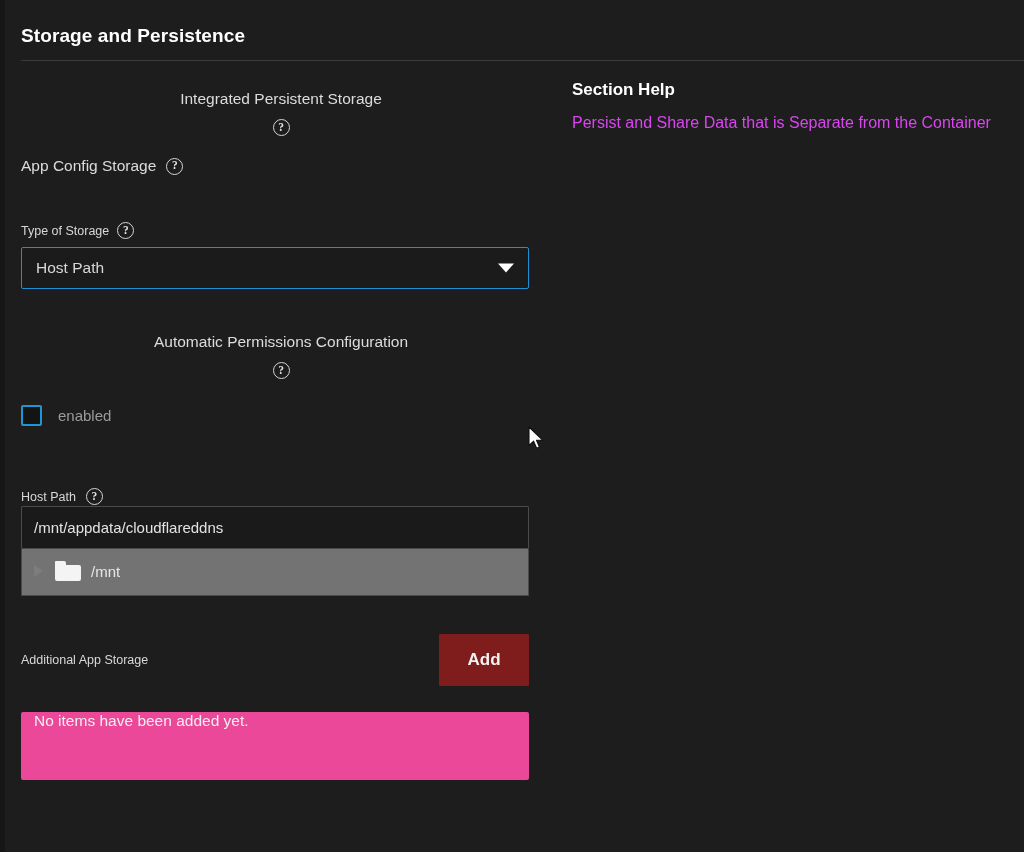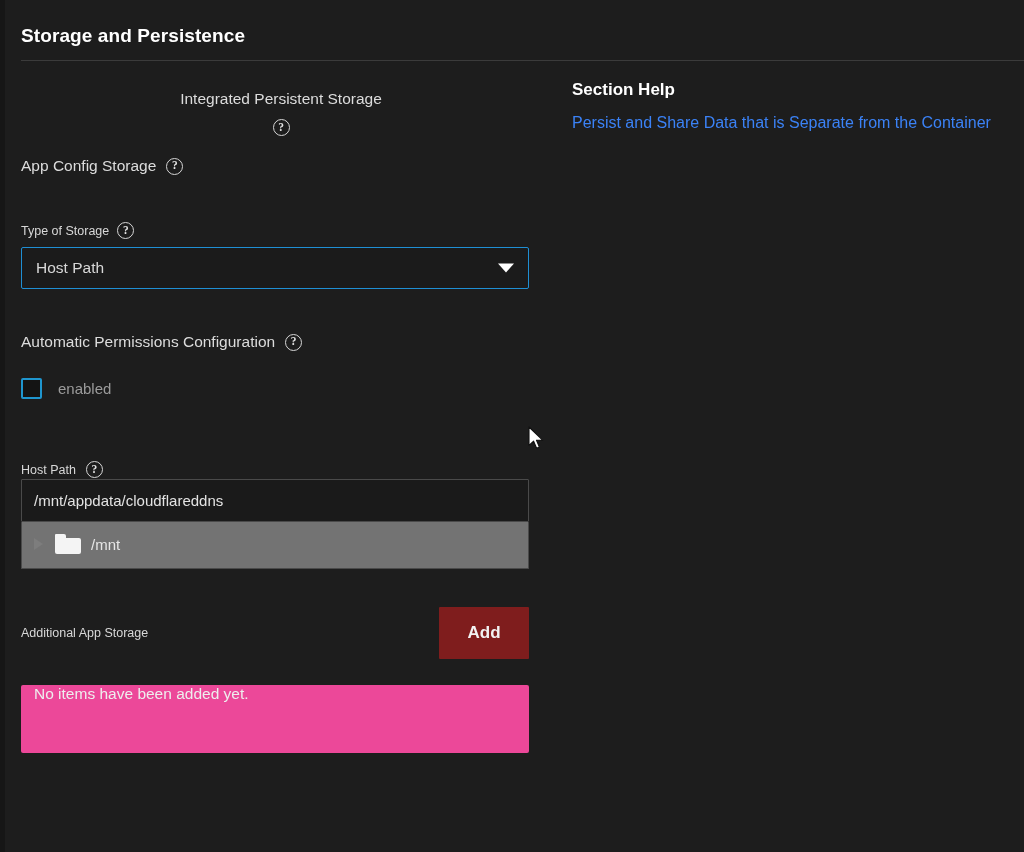--- a/index.html
+++ b/index.html
@@ -73,21 +73,21 @@
   
   .help-title {
     font-size: 17px;
     font-weight: bold;
     color: #ffffff;
     margin: 0 0 9px 0;
     line-height: 21px;
   }
   .help-body {
     font-size: 16px;
-    color: #3b82f6;
+    color: #d946ef;
     line-height: 28px;
     margin: 0;
     max-width: 430px;
   }
 
   
   .label-row {
     display: flex;
     align-items: center;
     gap: 10px;
@@ -319,21 +319,21 @@
       <span class="field-label-sm">Type of Storage</span>
       <span class="help-icon">
           <span>?</span>
         </span>
     </div>
     <div class="select-wrap">
       <span class="select-value">Host Path</span>
       <span class="select-arrow"></span>
     </div>
 
-    <div class="label-row" style="margin-top:43px;">
+    <div class="label-row" style="margin-top:43px;flex-direction:column;">
       <span class="field-label-lg">Automatic Permissions Configuration</span>
       <span class="help-icon">
           <span>?</span>
         </span>
     </div>
 
     <div class="checkbox-row" style="margin-top:26px;">
       <span class="checkbox-box"></span>
       <span class="checkbox-label">enabled</span>
     </div>

